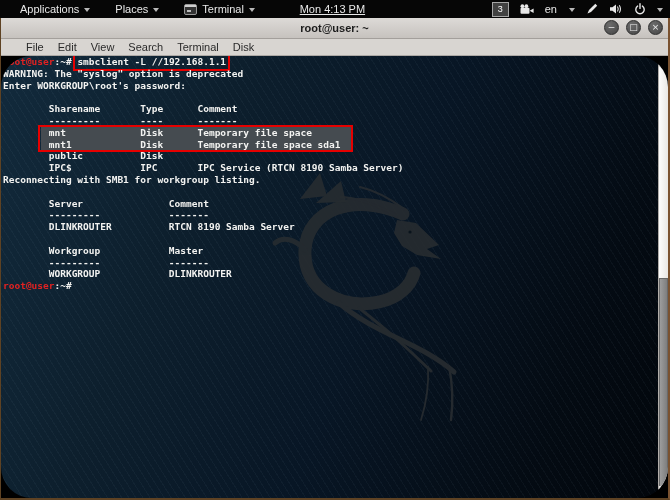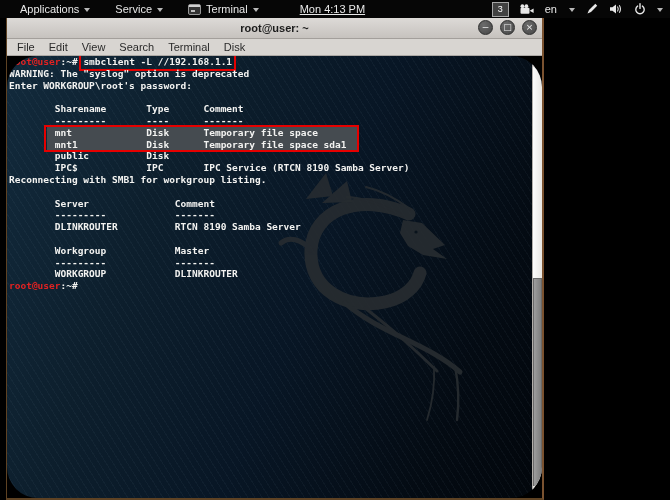--- a/index.html
+++ b/index.html
@@ -18,32 +18,32 @@
   .term-icon::before{content:"";position:absolute;top:0;left:0;right:0;height:2px;background:#cwhite;background:#cfcfcf;}
   .term-icon::after{content:"";position:absolute;left:2px;top:5px;width:4px;height:2px;background:#bdbdbd;}
   .panel-clock{position:absolute;left:50%;transform:translateX(-54%);white-space:nowrap;text-decoration:underline;}
   .panel-right{position:absolute;right:7px;top:0;height:18px;display:flex;align-items:center;gap:11px;}
   .ws-box{width:15px;height:13px;border:1px solid #a6a6a6;background:#424242;display:flex;
           align-items:center;justify-content:center;font-size:9px;color:#fff;}
   .kb-layout{display:flex;align-items:center;gap:12px;}
   .picon{display:block;}
 
   
-  .window{position:absolute;top:18px;left:6px;width:538px;height:482px;box-sizing:border-box;
+  .window{position:absolute;top:18px;left:0;width:670px;height:482px;box-sizing:border-box;
           border-left:1px solid #5e4223;border-right:2px solid #7a5230;border-bottom:2px solid #5e4223;
           display:flex;flex-direction:column;}
   .titlebar{flex:0 0 20px;background:linear-gradient(#dddad7,#c6c2be);border-bottom:1px solid #a39f9b;
             position:relative;display:flex;align-items:center;justify-content:center;
             font-size:11px;font-weight:bold;color:#1b1b1b;}
   .win-controls{position:absolute;right:5px;top:2px;display:flex;gap:7px;}
   .win-btn{width:15px;height:15px;border-radius:50%;background:radial-gradient(circle at 35% 30%,#6c6c6c,#454545);
            border:1px solid #2e2e2e;color:#ececec;font-size:9px;line-height:13px;text-align:center;
            box-sizing:border-box;padding:0;font-family:"DejaVu Sans",sans-serif;cursor:default;}
   .menubar{flex:0 0 16px;background:#d8d5d1;border-bottom:1px solid #adA9a5;border-bottom:1px solid #ada9a5;
-           display:flex;align-items:center;padding-left:3px;font-size:11px;color:#2a2a2a;}
+           display:flex;align-items:center;padding-left:18px;font-size:11px;color:#2a2a2a;}
   .menubar .mi{padding:0 7px;cursor:default;}
 
   
   .terminal{flex:1 1 auto;position:relative;overflow:hidden;
      background:
        repeating-linear-gradient(58deg, rgba(140,170,190,0.05) 0 1px, rgba(0,0,0,0) 1px 6px),
        linear-gradient(112deg,#122a3c 0%,#0d1f2d 28%,#081625 55%,#040b13 82%,#02060b 100%); border-radius: 31px;}
   .dragon{position:absolute;left:0;top:0;}
 
   .term-content{position:absolute;left:2px;top:0;z-index:2;
@@ -77,21 +77,21 @@
 </head>
 <body>
 
 <div class="top-panel">
   <div class="panel-left">
     <div class="panel-menu">
       <span>Applications</span>
       <span class="caret"></span>
     </div>
     <div class="panel-menu">
-      <span>Service</span>
+      <span>Places</span>
       <span class="caret"></span>
     </div>
     <div class="panel-menu">
       <span class="term-icon"></span>
       <span>Terminal</span>
       <span class="caret"></span>
     </div>
   </div>
 
   <div class="panel-clock">Mon 4:13 PM</div>

